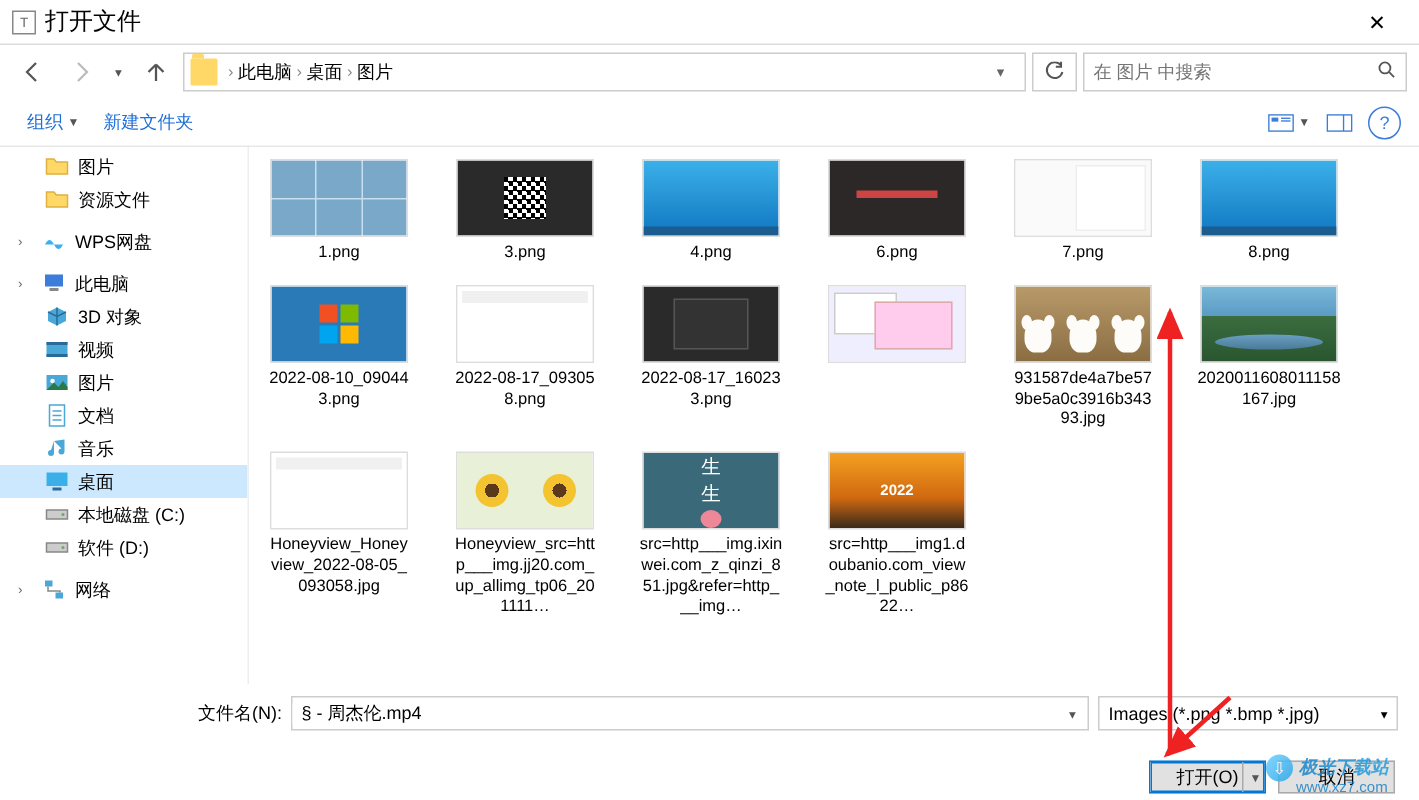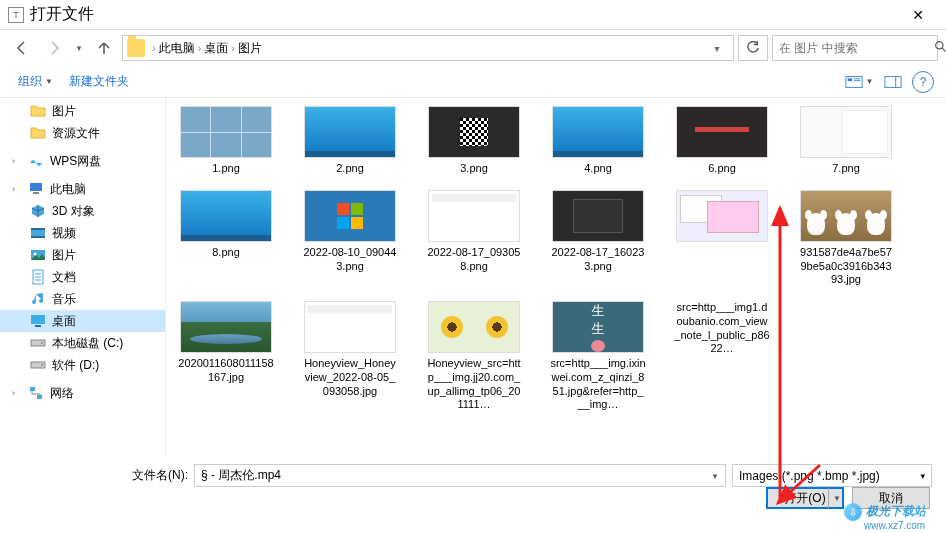--- a/index.html
+++ b/index.html
@@ -13,21 +13,21 @@
   .navbar { height: 36px; display: flex; align-items: center; padding: 4px 8px; gap: 4px; }
   .nav-btn { width: 28px; height: 28px; display: flex; align-items: center; justify-content: center; color: #555; cursor: pointer; }
   .nav-btn.disabled { color: #bbb; cursor: default; }
   .breadcrumb { flex: 1; height: 26px; border: 1px solid #ccc; display: flex; align-items: center; padding: 0 4px; background: #fff; }
   .bc-folder-icon { width: 18px; height: 18px; background: #ffd868; border-radius: 1px; margin-right: 4px; position: relative; }
   .bc-folder-icon::before { content: ""; position: absolute; top: -3px; left: 1px; width: 8px; height: 3px; background: #ffd868; border-radius: 1px 1px 0 0; }
   .bc-sep { color: #888; margin: 0 3px; font-size: 11px; }
   .bc-item { font-size: 12px; cursor: pointer; }
   .bc-dropdown { margin-left: auto; width: 24px; text-align: center; color: #666; font-size: 10px; cursor: pointer; }
   .refresh-btn { width: 30px; height: 26px; border: 1px solid #ccc; display: flex; align-items: center; justify-content: center; cursor: pointer; color: #555; }
-  .search-box { width: 166px; height: 26px; border: 1px solid #ccc; display: flex; align-items: center; padding: 4px 6px; }
+  .search-box { width: 216px; height: 26px; border: 1px solid #ccc; display: flex; align-items: center; padding: 4px 6px; }
   .search-input { border: none; outline: none; flex: 1; font-size: 12px; color: #999; }
   .search-icon { color: #555; font-size: 13px; cursor: pointer; }
 
   .toolbar { height: 32px; display: flex; align-items: center; padding: 0 12px; border-bottom: 1px solid #e8e8e8; gap: 4px; text-align: center; }
   .tb-btn { font-size: 12px; color: #1e6fd9; padding: 3px 6px; cursor: pointer; display: flex; align-items: center; gap: 3px; }
   .tb-arrow { font-size: 8px; color: #555; }
   .tb-spacer { flex: 1; }
   .tb-icon-btn { width: 30px; height: 24px; display: flex; align-items: center; justify-content: center; cursor: pointer; color: #3b7dd8; }
   .tb-icon-btn svg { width: 18px; height: 14px; }
   .tb-help { width: 22px; height: 22px; border: 1px solid #3b7dd8; border-radius: 50%; display: flex; align-items: center; justify-content: center; color: #3b7dd8; font-size: 12px; cursor: pointer; }
@@ -41,21 +41,21 @@
   .sb-icon { width: 16px; height: 16px; display: flex; align-items: center; justify-content: center; }
   .sb-icon svg { width: 16px; height: 16px; }
 
   .content { flex: 1; overflow-y: auto; padding: 4px 10px; }
   .file-grid { display: flex; flex-wrap: wrap; gap: 6px 24px; align-content: flex-start; }
   .file-item { width: 100px; display: flex; flex-direction: column; align-items: center; padding: 4px 2px; cursor: pointer; }
   .thumb { width: 92px; height: 52px; border: 1px solid #ddd; display: flex; align-items: center; justify-content: center; overflow: hidden; margin-bottom: 4px; }
   .file-name { font-size: 11px; text-align: center; line-height: 1.25; word-break: break-all; max-height: 60px; overflow: hidden; }
 
   .bottom { padding: 8px 14px 6px; }
-  .fn-row { display: flex; align-items: center; gap: 6px; margin-bottom: 0; }
+  .fn-row { display: flex; align-items: center; gap: 6px; margin-bottom: 20px; }
   .fn-label { font-size: 12px; width: 174px; text-align: right; }
   .fn-input-wrap { flex: 1; height: 23px; border: 1px solid #ccc; display: flex; align-items: center; }
   .fn-input { border: none; outline: none; flex: 1; padding: 0 6px; font-size: 12px; }
   .fn-dd { width: 20px; text-align: center; color: #555; font-size: 9px; cursor: pointer; }
   .filter-dd { width: 200px; height: 23px; border: 1px solid #ccc; display: flex; align-items: center; padding: 0 6px; font-size: 12px; cursor: pointer; }
   .filter-dd span:first-child { flex: 1; }
   .btn-row { display: flex; justify-content: flex-end; gap: 8px; padding-right: 2px; }
   .dlg-btn { width: 78px; height: 22px; border: 1px solid #aaa; background: #e1e1e1; font-size: 12px; cursor: pointer; display: flex; align-items: center; justify-content: center; position: relative; }
   .dlg-btn.primary { border: 1px solid #0078d7; box-shadow: inset 0 0 0 1px #0078d7; }
   .open-arrow { position: absolute; right: 2px; font-size: 8px; color: #555; border-left: 1px solid #aaa; padding-left: 4px; height: 100%; display: flex; align-items: center; }
@@ -321,26 +321,20 @@
               <div></div>
               <div></div>
               <div></div>
               <div></div>
             </div>
           </div>
           <div class="file-name">1.png</div>
         </div>
         <div class="file-item">
           <div class="thumb">
-            <div class="th-desktop"></div>
-          </div>
-          <div class="file-name">2.png</div>
-        </div>
-        <div class="file-item">
-          <div class="thumb">
             <div class="th-qr">
               <div></div>
             </div>
           </div>
           <div class="file-name">3.png</div>
         </div>
         <div class="file-item">
           <div class="thumb">
             <div class="th-desktop"></div>
           </div>
@@ -429,20 +423,23 @@
           <div class="thumb">
             <div class="th-text">
               <span>生</span>
               <span>生</span>
               <div class="pink"></div>
             </div>
           </div>
           <div class="file-name">src=http___img.ixinwei.com_z_qinzi_851.jpg&amp;refer=http___img…</div>
         </div>
         <div class="file-item">
+          <div class="thumb">
+            <div class="th-2022">2022</div>
+          </div>
           <div class="file-name">src=http___img1.doubanio.com_view_note_l_public_p8622…</div>
         </div>
       </div>
   </div>
 </div>
 
 <div class="bottom">
   <div class="fn-row">
     <div class="fn-label">文件名(N):</div>
     <div class="fn-input-wrap">

